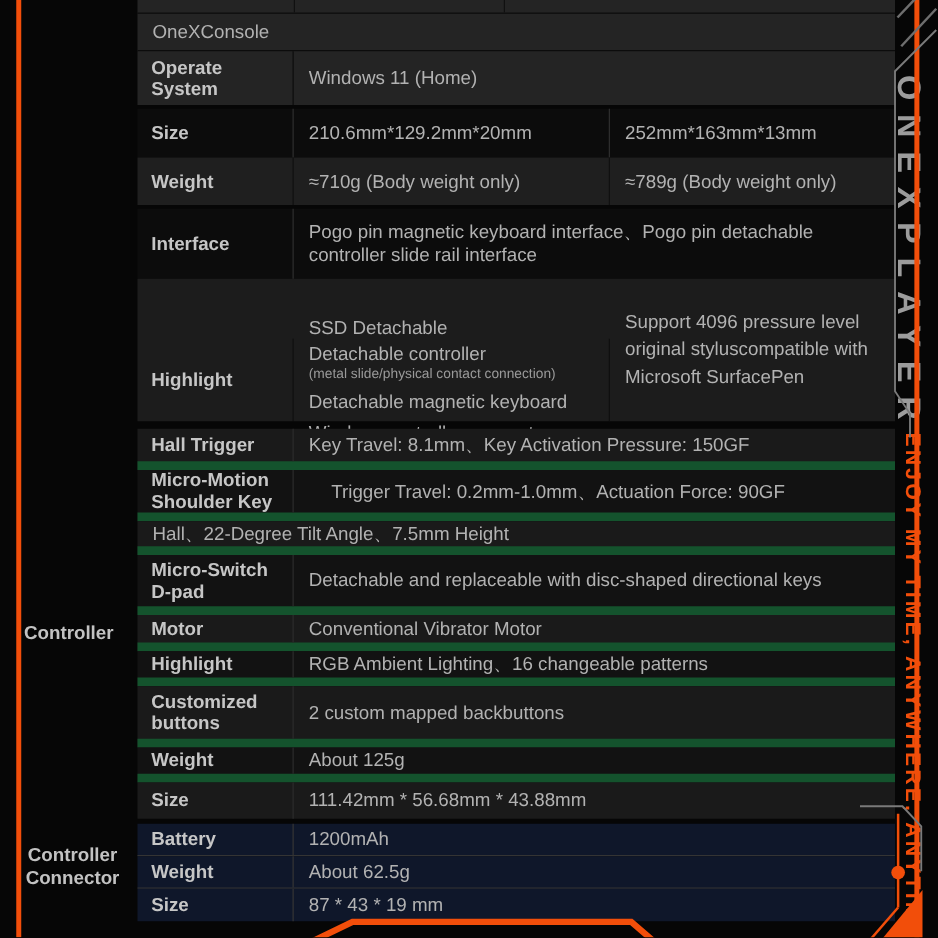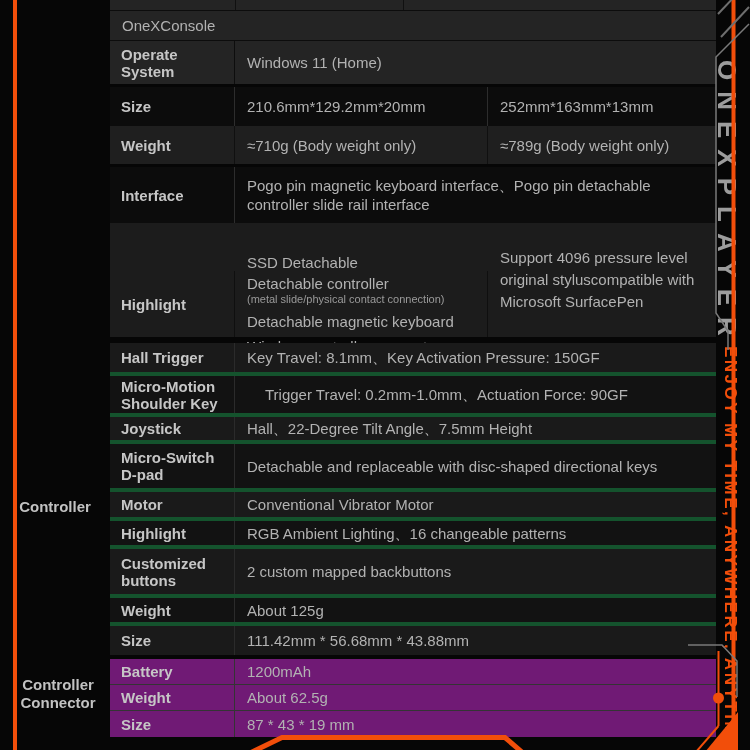--- a/index.html
+++ b/index.html
@@ -31,27 +31,27 @@
   .row-dark{background:#0c0c0c;}
   .row-dark .name-cell,.row-dark .value-fixed{border-right:1px solid #2d2d2d;}
   .row-gray{background:#1f1f1f;}
   .row-gray .name-cell,.row-gray .value-fixed{border-right:1px solid #101010;}
   .row-hl{background:#1c1c1c;}
   .row-hl .name-cell,.row-hl .value-fixed{border-right:1px solid #0f0f0f;margin-top:48px;}
   .hl-line{display:block;line-height:25px;}
   .hl-line-tight{display:block;line-height:18px;}
   .hl-small{display:block;font-size:11px;line-height:12px;color:#9a9a9a;margin-bottom:4px;}
   
-  #sec-controller .row{border-bottom:4px solid #14532d;}
+  #sec-controller .row{border-bottom:7px solid #14532d;}
   #sec-controller .row:last-child{border-bottom:none;}
   #sec-controller .name-cell{border-right:1px solid #2b2b2b;}
   #sec-controller .row:nth-child(odd){background:#1a1a1a;}
   #sec-controller .row:nth-child(even){background:#121212;}
   
-  #sec-connector .row{background:#701a75;border-bottom:1px solid #343434;}
+  #sec-connector .row{background:#0f172a;border-bottom:1px solid #343434;}
   #sec-connector .row:last-child{border-bottom:none;}
   #sec-connector .name-cell{border-right:1px solid #343434;}
   
   .cat-label{
     position:absolute;left:0;width:110px;text-align:center;
     color:#c2c2c2;font-size:15px;line-height:18px;font-weight:bold;
   }
   
   .v-text{position:absolute;transform:rotate(90deg);transform-origin:0 0;white-space:nowrap;}
   #brand-vertical{left:742px;top:60px;font-size:26px;font-weight:bold;letter-spacing:11px;color:#9c9c9c;}
@@ -108,21 +108,20 @@
 <div class="sec" id="sec-controller" style="top:343px;">
   <div class="row" style="height:33px;">
     <div class="name-cell">Hall Trigger</div>
     <div class="value-cell">Key Travel: 8.1mm、Key Activation Pressure: 150GF</div>
   </div>
   <div class="row" style="height:41px;gap:18px;">
     <div class="name-cell">Micro-Motion Shoulder Key</div>
     <div class="value-cell">Trigger Travel: 0.2mm-1.0mm、Actuation Force: 90GF</div>
   </div>
   <div class="row" style="height:27px;">
-    <div class="name-cell">Joystick</div>
     <div class="value-cell">Hall、22-Degree Tilt Angle、7.5mm Height</div>
   </div>
   <div class="row" style="height:48px;">
     <div class="name-cell">Micro-Switch D-pad</div>
     <div class="value-cell">Detachable and replaceable with disc-shaped directional keys</div>
   </div>
   <div class="row" style="height:29px;">
     <div class="name-cell">Motor</div>
     <div class="value-cell">Conventional Vibrator Motor</div>
   </div>

